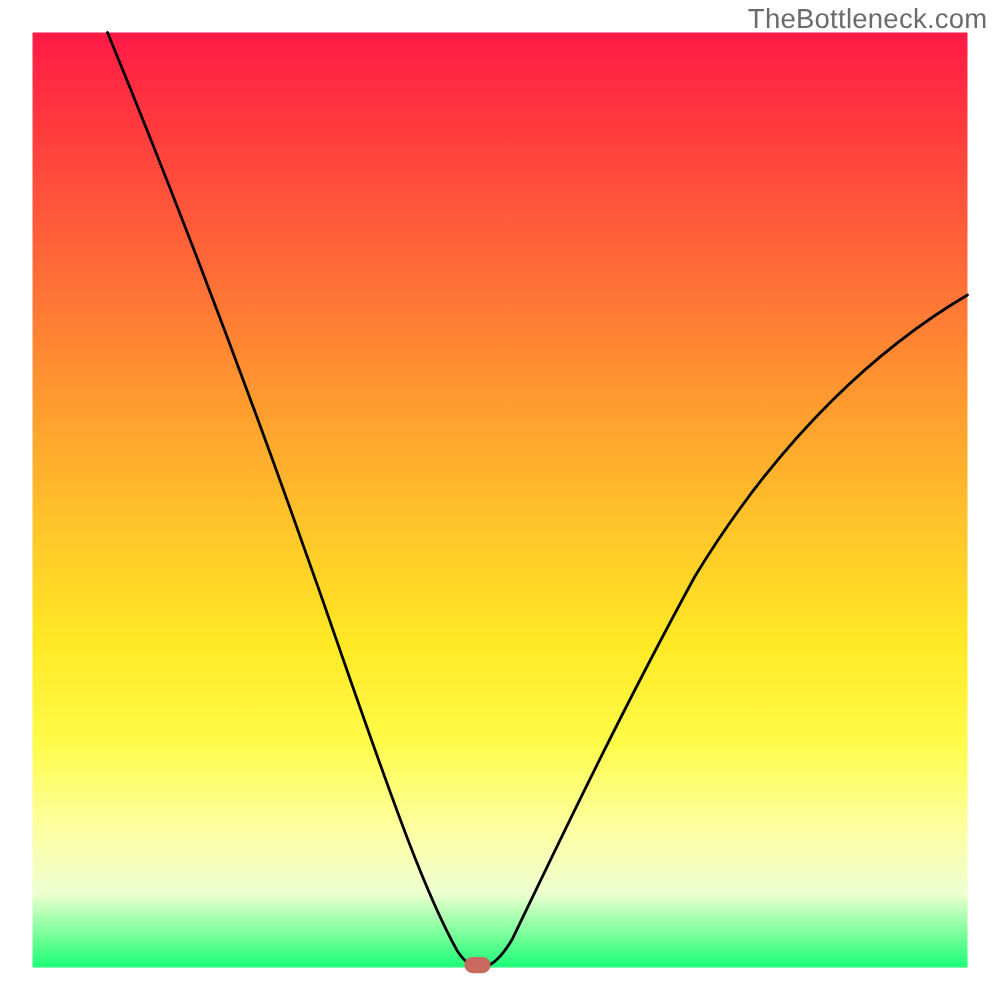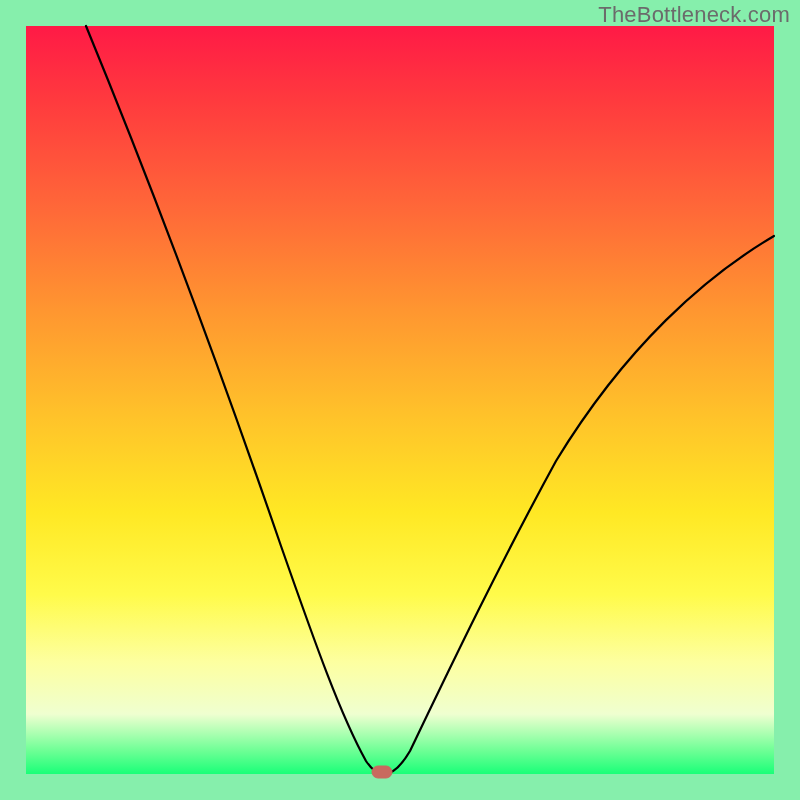--- a/index.html
+++ b/index.html
@@ -8,21 +8,21 @@
     width: 800px;
     height: 800px;
     background: #000;
     overflow: hidden;
     font-family: Arial, Helvetica, sans-serif;
   }
   .outer {
     position: relative;
     width: 800px;
     height: 800px;
-    background: #86efac;
+    background: #ffffff;
   }
   .plot {
     position: absolute;
     left: 26px;
     top: 26px;
     width: 748px;
     height: 748px;
     
     background: linear-gradient(
       to bottom,

